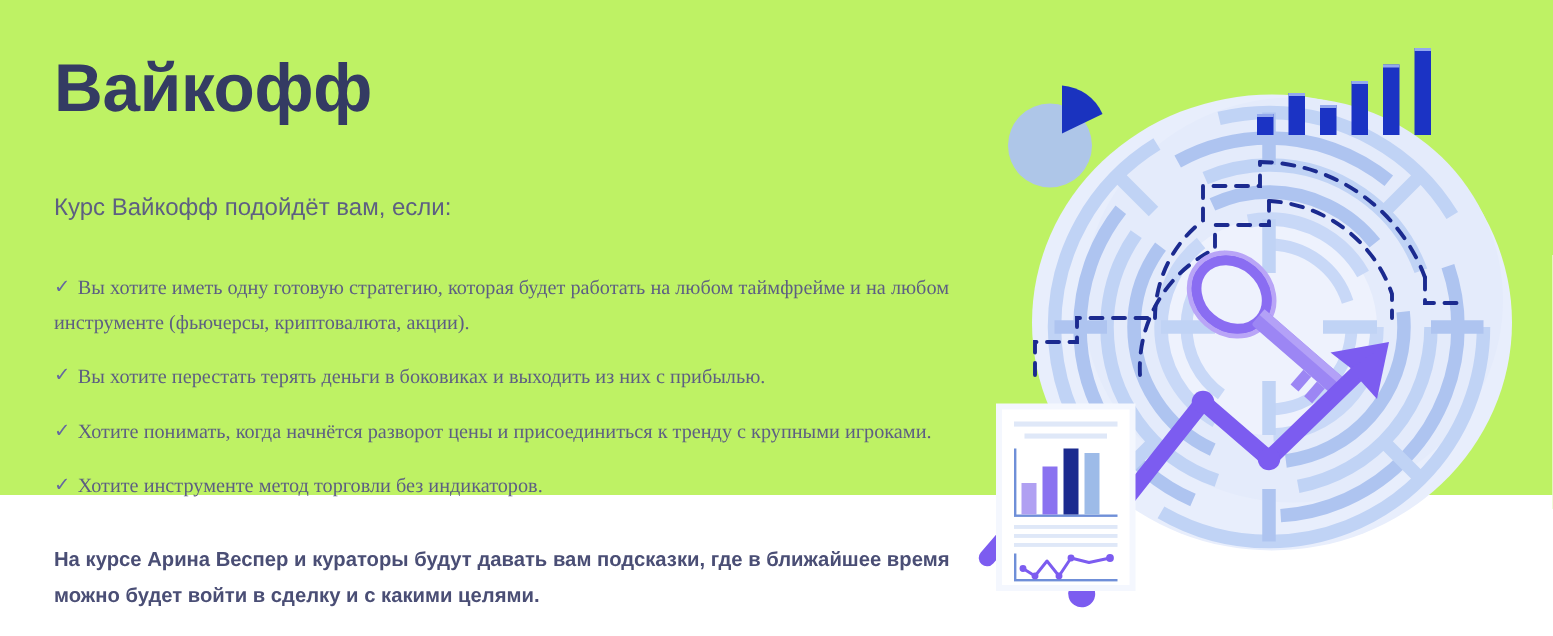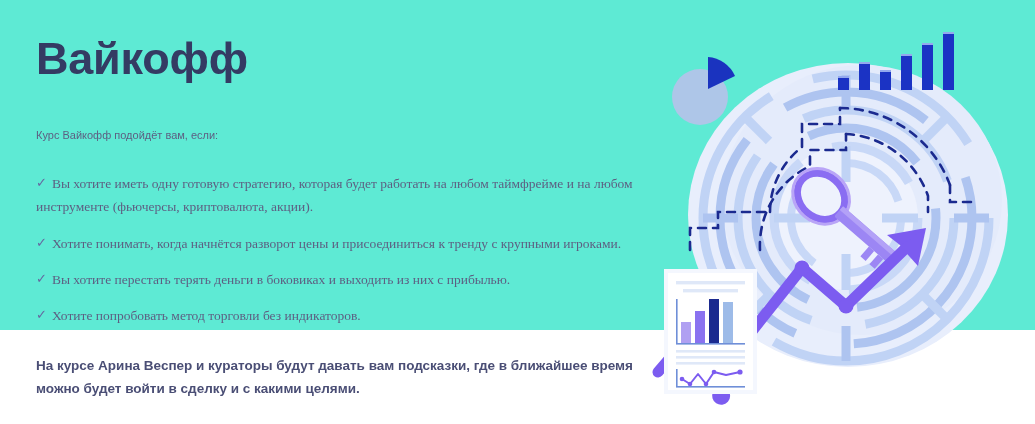--- a/index.html
+++ b/index.html
@@ -11,41 +11,41 @@
     width: 1035px;
     height: 424px;
     overflow: hidden;
     font-family: "Liberation Sans", sans-serif;
     -webkit-font-smoothing: antialiased;
   }
   .page {
     position: relative;
     width: 1035px;
     height: 330px;
-    background: #5eead4;
+    background: #bef264;
   }
 
   
   .content {
     position: absolute;
     left: 36px;
     top: 36px;
     width: 620px;
   }
   .page-title {
     font-size: 45px;
     font-weight: 700;
     color: #343b63;
     letter-spacing: -0.2px;
     line-height: 1;
     margin: 0 0 46px 0;
     white-space: nowrap;
   }
   .intro {
-    font-size: 11px;
+    font-size: 16px;
     color: #5d5f82;
     line-height: 1.55;
     margin: 0 0 28px 0;
   }
   .bullet-list {
     margin: 0 0 26px 0;
     padding: 0;
     list-style: none;
   }
   .bullet {
@@ -95,27 +95,27 @@
 
     <h1 class="page-title">Вайкофф</h1>
 
     <p class="intro">Курс Вайкофф подойдёт вам, если:</p>
 
     <div class="bullet-list">
       <div class="bullet">
         <span class="check">✓</span><span>Вы хотите иметь одну готовую стратегию, которая будет работать на любом таймфрейме и на любом инструменте (фьючерсы, криптовалюта, акции).</span>
       </div>
       <div class="bullet">
+        <span class="check">✓</span><span>Вы хотите перестать терять деньги в боковиках и выходить из них с прибылью.</span>
+      </div>
+      <div class="bullet">
         <span class="check">✓</span><span>Хотите понимать, когда начнётся разворот цены и присоединиться к тренду с крупными игроками.</span>
       </div>
       <div class="bullet">
-        <span class="check">✓</span><span>Вы хотите перестать терять деньги в боковиках и выходить из них с прибылью.</span>
-      </div>
-      <div class="bullet">
-        <span class="check">✓</span><span>Хотите попробовать метод торговли без индикаторов.</span>
+        <span class="check">✓</span><span>Хотите инструменте метод торговли без индикаторов.</span>
       </div>
     </div>
 
     <p class="emph-para">На курсе Арина Веспер и кураторы будут давать вам подсказки, где в ближайшее время можно будет войти в сделку и с какими целями.</p>
 
   </div>
 
   <div class="illustration">
     <svg viewBox="0 0 385 424" xmlns="http://www.w3.org/2000/svg">
 

